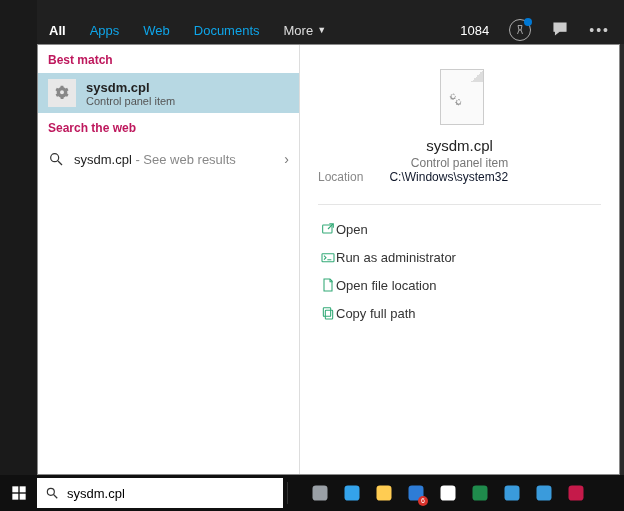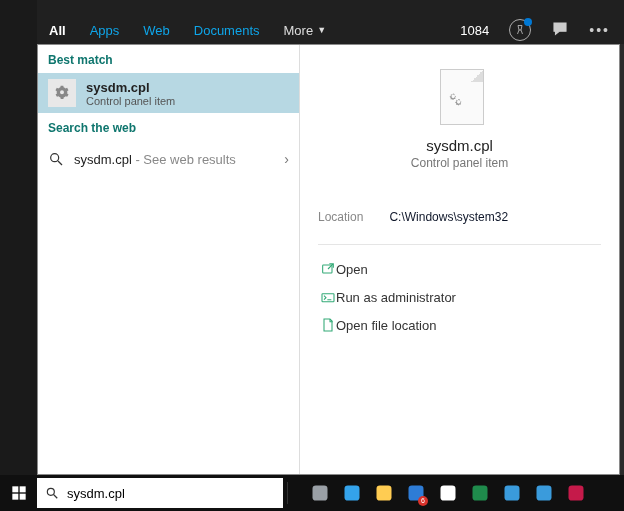--- a/index.html
+++ b/index.html
@@ -31,21 +31,21 @@
   .circ-icon svg{width:12px;height:12px;stroke:#ccc;fill:none;stroke-width:1.5;}
   .feedback-icon svg, .dots svg { width:18px; height:18px; stroke:#ccc; fill:#ccc; }
   .dots { letter-spacing:2px; color:#ccc; cursor:pointer; font-size:14px;}
 
   
   .panel {
     position:absolute; left:37px; top:44px; right:4px; bottom:36px;
     background:#fff; display:flex; border:1px solid #8a8a8a;
   }
   .left-col { width:261px; display:flex; flex-direction:column; background:#fff;}
-  .section-label { font-size:12px; font-weight:600; padding:8px 10px 6px 10px; color:#0f766e;}
+  .section-label { font-size:12px; font-weight:600; padding:8px 10px 6px 10px; color:#be185d;}
   .best-match {
     background:#b7d8e3; padding:6px 10px; display:flex; align-items:center; gap:10px;
     cursor:pointer;
   }
   .best-match .thumb {
     width:28px; height:28px; background:#e8e8e8; display:flex; align-items:center; justify-content:center;
   }
   .best-match .thumb svg{width:16px;height:16px;fill:#888;}
   .bm-texts { display:flex; flex-direction:column; }
   .bm-title { font-size:13px; font-weight:600; color:#222;}
@@ -61,21 +61,21 @@
   .web-hint { color:#888;text-align:right;}
   .arrow { color:#777; font-size:14px;}
 
   .right-col { flex:1; border-left:1px solid #ddd; padding:18px 18px 10px 18px; display:flex; flex-direction:column;}
   .preview-icon { align-self:center; width:48px; height:58px; position:relative; margin-top:6px;}
   .preview-icon .page { width:44px; height:56px; background:#fafafa; border:1px solid #ccc; position:absolute; right:0; top:0;}
   .preview-icon .page::before{content:"";position:absolute;top:0;right:0;width:12px;height:12px;background:linear-gradient(135deg,#fafafa 50%,#ddd 50%);}
   .preview-icon svg{position:absolute; left:8px; top:20px; width:22px; height:22px; fill:#999;}
   .preview-title { align-self:center; font-size:15px; color:#222; margin-top:10px;}
   .preview-sub { align-self:center; font-size:12px; color:#777; margin-top:2px;}
-  .meta-row { display:flex; gap:26px; margin-top:40px; font-size:12px;}
+  .meta-row { display:flex; gap:26px; font-size:12px;}
   .meta-key { color:#888;}
   .meta-val { color:#0f172a; cursor:pointer;}
   .divider { height:1px; background:#e5e5e5; margin:20px 0 10px 0;}
   .action { display:flex; align-items:center; padding:6px 2px; font-size:13px; color:#333; cursor:pointer;}
   .action svg{width:16px;height:16px;stroke:#3a7; fill:none; stroke-width:1.6;}
   .action.copy svg, .action.loc svg, .action.admin svg{stroke:#3a7;}
   .action.open svg{stroke:#3a7;}
 
   
   .taskbar {
@@ -193,20 +193,27 @@
         </svg>
       <span>Run as administrator</span>
     </div>
     <div class="action loc">
       <svg viewBox="0 0 24 24">
           <path d="M6 3h9l3 3v15H6z"></path>
           <path d="M15 3v4h4"></path>
         </svg>
       <span>Open file location</span>
     </div>
+    <div class="action copy">
+      <svg viewBox="0 0 24 24">
+          <rect x="8" y="8" width="11" height="13" rx="1"></rect>
+          <rect x="5" y="4" width="11" height="13" rx="1"></rect>
+        </svg>
+      <span>Copy full path</span>
+    </div>
   </div>
 </div>
 
 <div class="scroll"></div>
 
 <div class="taskbar">
   <div class="start">
     <svg viewBox="0 0 24 24">
         <rect x="2" y="2" width="9" height="9"></rect>
         <rect x="13" y="2" width="9" height="9"></rect>

